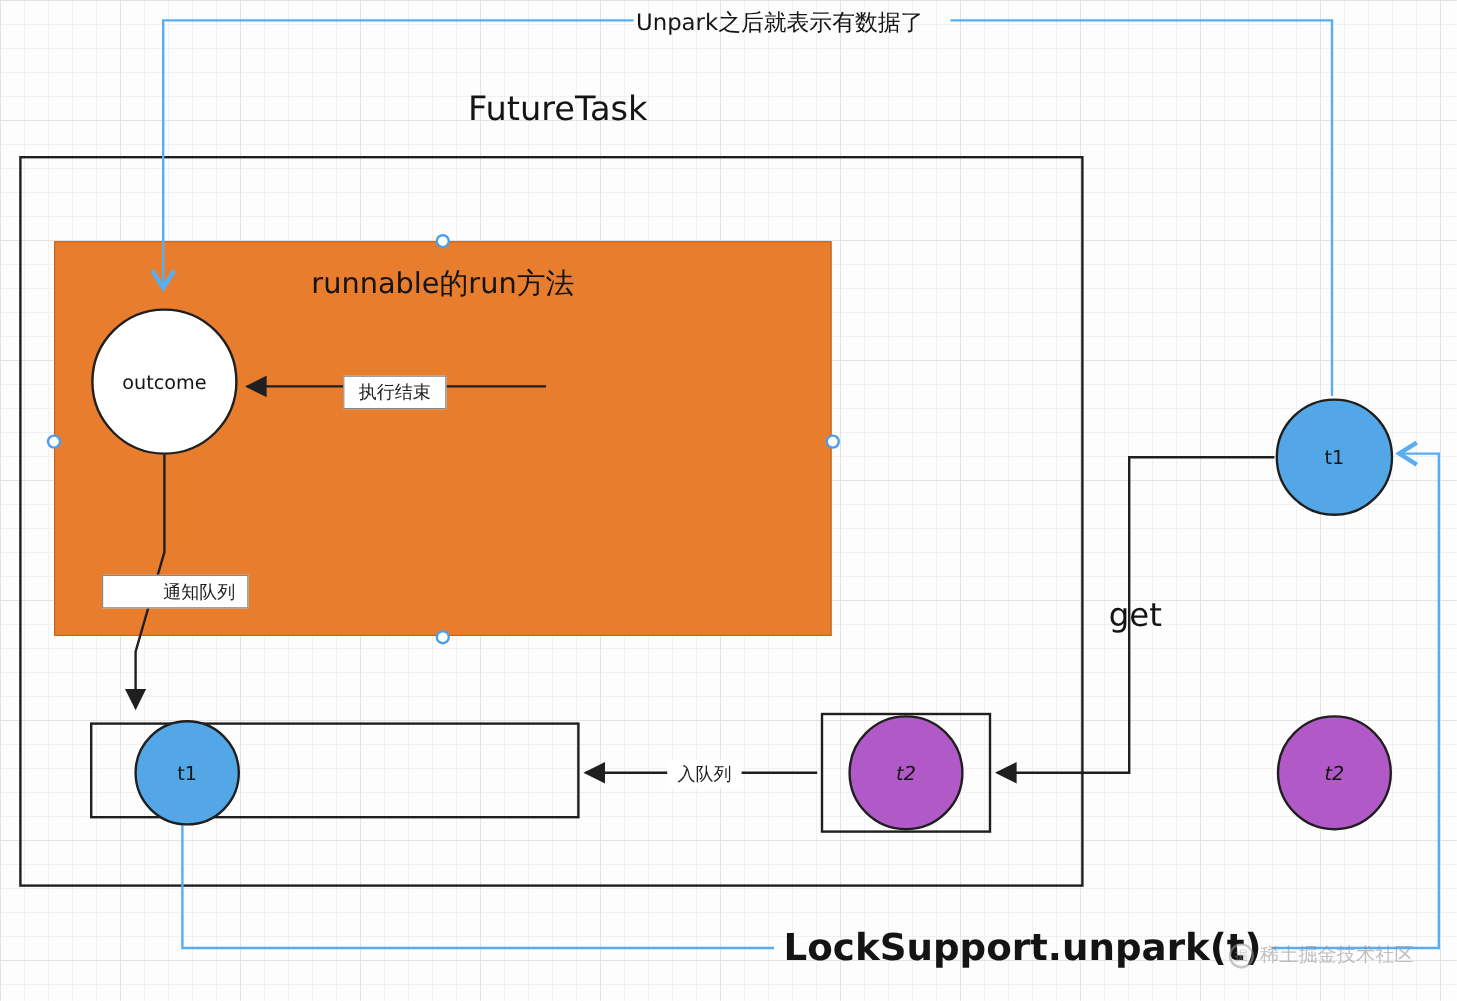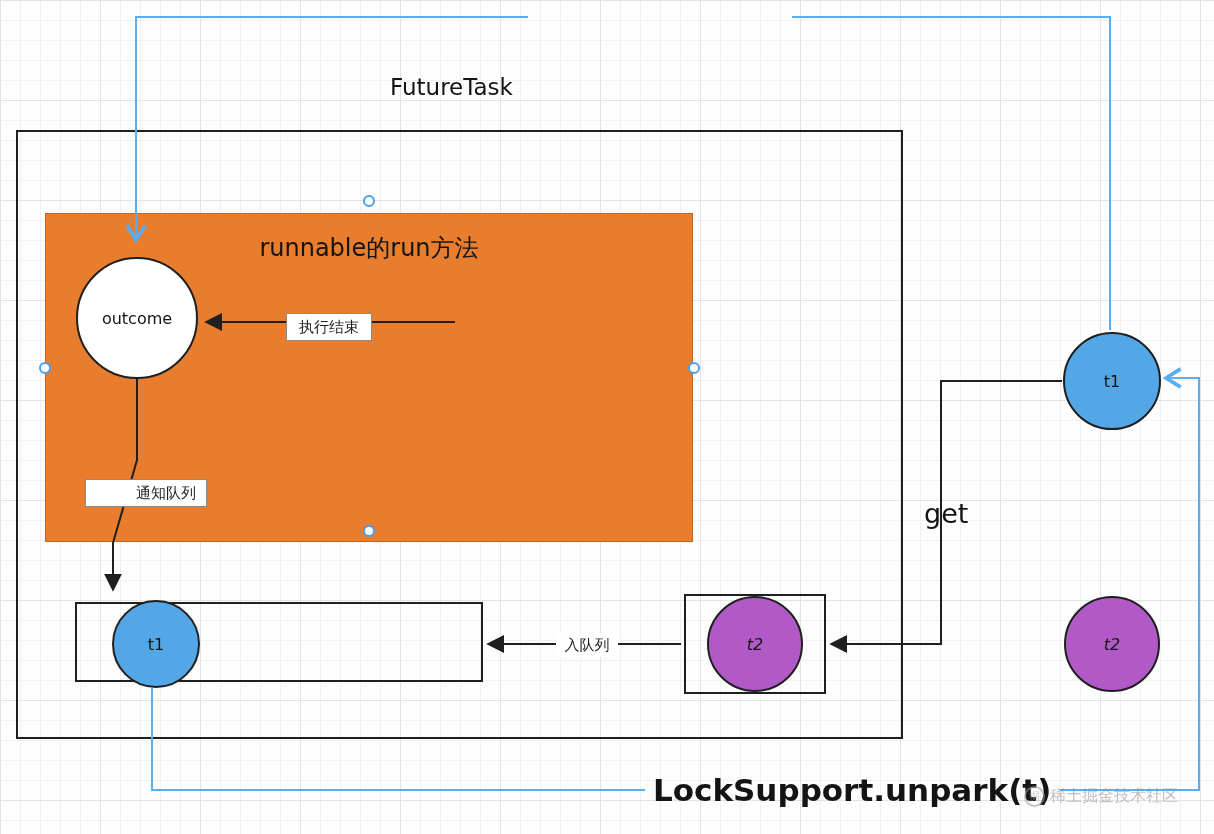--- a/index.html
+++ b/index.html
@@ -7,21 +7,21 @@
   .canvas{
     position:relative;width:1214px;height:834px;overflow:hidden;background-color:#fdfdfd;
     background-image:
       linear-gradient(#e3e3e3 1px, transparent 1px),
       linear-gradient(90deg, #e3e3e3 1px, transparent 1px),
       linear-gradient(#f1f1f1 1px, transparent 1px),
       linear-gradient(90deg, #f1f1f1 1px, transparent 1px);
     background-size:100px 100px,100px 100px,20px 20px,20px 20px;
   }
   .rect{position:absolute;border:2px solid #1f1f1f;background:transparent;box-sizing:border-box;}
-  .orange-box{position:absolute;left:45px;top:201px;width:648px;height:329px;background:#e87d2e;border:1px solid #c6631c;box-sizing:border-box;margin-top:12px;}
+  .orange-box{position:absolute;left:45px;top:201px;width:648px;height:329px;background:#e87d2e;border:1px solid #c6631c;box-sizing:border-box;}
   .orange-title{position:absolute;left:0;right:0;top:18px;text-align:center;font-size:24px;color:#141414;}
   .node{position:absolute;border:2px solid #1f1f1f;border-radius:50%;box-sizing:border-box;display:flex;align-items:center;justify-content:center;font-size:16px;color:#141414;}
   .node-white{background:#ffffff;}
   .node-green{background:#7ebe67;border-color:#3a3a3a;}
   .node-blue{background:#54a7e6;}
   .node-purple{background:#b159c7;font-style:italic;}
   .conn-dot{position:absolute;width:12px;height:12px;border-radius:50%;background:#ffffff;border:2px solid #4d9ee8;box-sizing:border-box;}
   .edge-label{position:absolute;background:#ffffff;font-size:15px;display:flex;align-items:center;justify-content:center;color:#1f1f1f;}
   .edge-label.boxed{border:1px solid #8a8a8a;}
   .txt{position:absolute;white-space:nowrap;color:#141414;}
@@ -82,21 +82,22 @@
     <span>t1</span>
   </div>
   <div class="node node-purple" style="left:1064px;top:596px;width:96px;height:96px;">
     <span>t2</span>
   </div>
 
   <div class="edge-label boxed" style="left:286px;top:313px;width:84px;height:26px;">执行结束</div>
   <div class="edge-label boxed" style="left:85px;top:479px;width:80px;height:26px;padding-left:40px;">通知队列</div>
   <div class="edge-label" style="left:556px;top:633px;width:62px;height:24px;">入队列</div>
 
-  <div class="txt" style="left:390px;top:74px;font-size:23px;">FutureTask</div>
+  <div class="txt" style="left:530px;top:6px;font-size:19px;">Unpark之后就表示有数据了</div>
+  <div class="txt" style="left:390px;top:74px;font-size:28px;">FutureTask</div>
   <div class="txt" style="left:924px;top:498px;font-size:27px;">get</div>
   <div class="txt" style="left:653px;top:772px;font-size:31px;font-weight:bold;">LockSupport.unpark(t)</div>
 
   <div class="watermark">
     <span class="wm-logo">掘</span>
     <span>稀土掘金技术社区</span>
   </div>
 
 </div>
 

